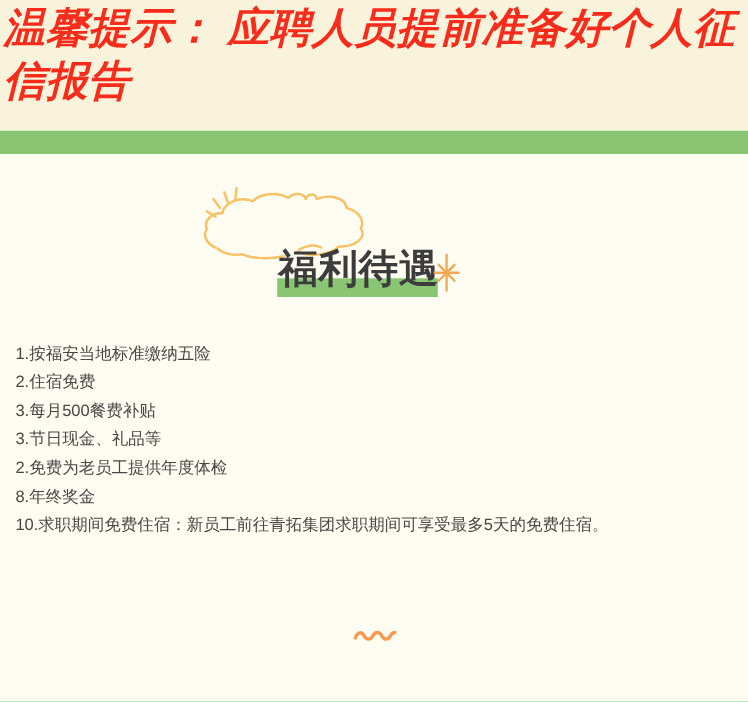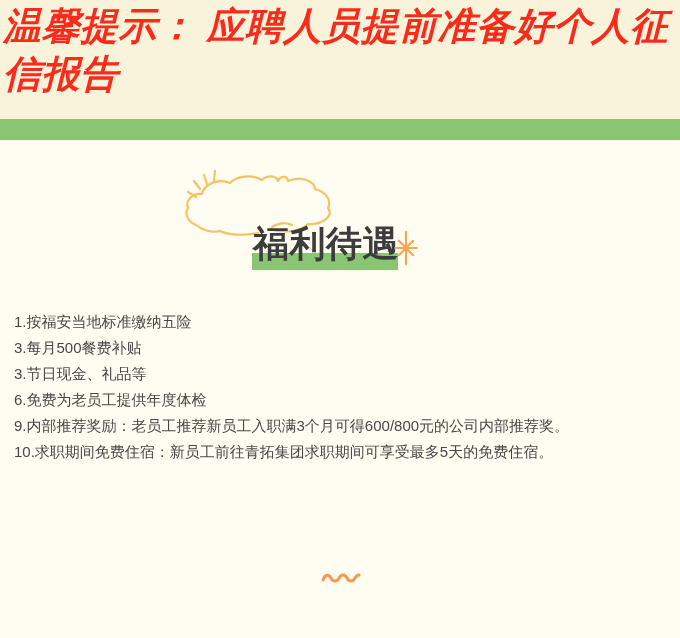--- a/index.html
+++ b/index.html
@@ -135,24 +135,25 @@
       <g stroke="#F0A855" stroke-width="2.4" stroke-linecap="round">
         <path d="M 15,2 L 15,38"></path>
         <path d="M 3,20 L 27,20"></path>
         <path d="M 7,12 L 23,28"></path>
         <path d="M 23,12 L 7,28"></path>
       </g>
     </svg>
 
     <div class="benefits">
         <div class="benefit-item">1.按福安当地标准缴纳五险</div>
+        <div class="benefit-item">2.住宿免费</div>
         <div class="benefit-item">3.每月500餐费补贴</div>
         <div class="benefit-item">3.节日现金、礼品等</div>
-        <div class="benefit-item">6.免费为老员工提供年度体检</div>
-        <div class="benefit-item">9.内部推荐奖励：老员工推荐新员工入职满3个月可得600/800元的公司内部推荐奖。</div>
+        <div class="benefit-item">2.免费为老员工提供年度体检</div>
+        <div class="benefit-item">8.年终奖金</div>
         <div class="benefit-item">10.求职期间免费住宿：新员工前往青拓集团求职期间可享受最多5天的免费住宿。</div>
       </div>
 
     <svg class="squiggle" viewBox="0 0 40 13" fill="none">
       <path d="M 2,9 C 4,3 8,3 10,7 C 12,11 16,11 18,7 C 20,3 24,3 26,7 C 28,11 32,11 34,7 C 35,5 36,4 38,4" stroke="#F8994F" stroke-width="3" stroke-linecap="round"></path>
     </svg>
 
   </div>
 </div>
 

